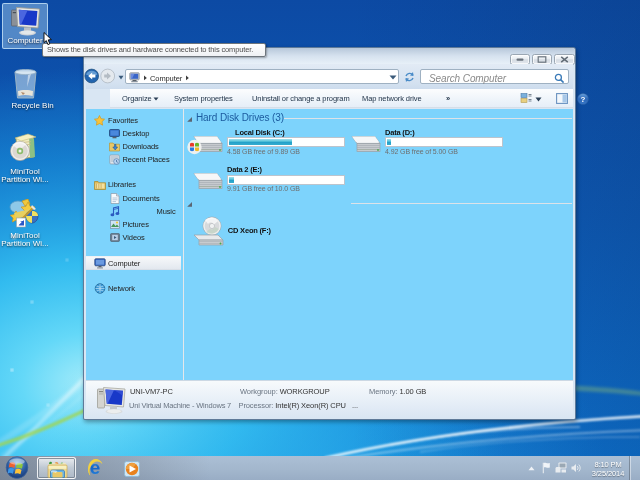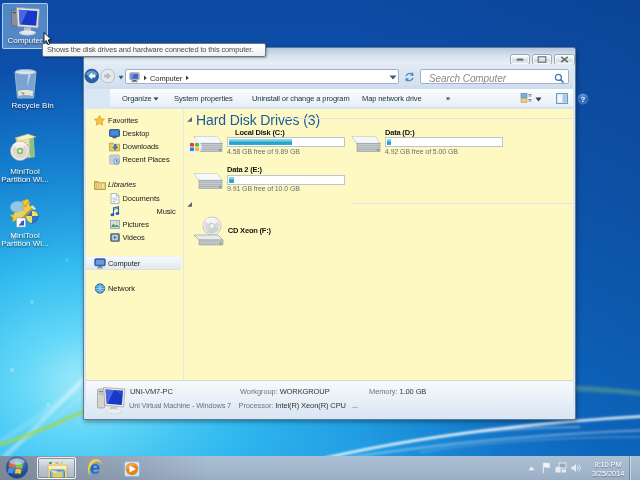--- a/index.html
+++ b/index.html
@@ -24,25 +24,25 @@
   background:linear-gradient(#e2ebf5,#d3e1f0 80%,#cddced); }
 #addr { position:absolute; left:39px; top:5px; width:274px; height:15px; background:#fff;
   border:1px solid #9fb1c2; border-radius:2px; }
 #search { position:absolute; left:334px; top:5px; width:149px; height:15px; background:#fff;
   border:1px solid #9fb1c2; border-radius:2px; }
 
 #toolbar { position:absolute; left:2px; right:2px; top:41px; height:19px;
   background:linear-gradient(#fcfdfe,#eef4fa 60%,#e6eef7); border-bottom:1px solid #d5dee8;margin-left:24px; }
 .tbtxt { position:absolute; top:5px; font-size:7.5px; color:#1c2f44; letter-spacing:-0.1px; }
 
-#content { position:absolute; left:2px; right:2px; top:61px; bottom:39px; background:#fef9c3; }
+#content { position:absolute; left:2px; right:2px; top:61px; bottom:39px; background:#7dd3fc; }
 .sideitem { position:absolute; font-size:7.5px; color:#222; letter-spacing:-0.1px; }
 .mainlabel { font-size:7.5px; color:#111; font-weight:bold; letter-spacing:-0.2px; }
 .subtext { font-size:7px; color:#6e6e6e; letter-spacing:-0.1px; }
-.ghead { position:absolute; font-size:14px; color:#1b5a9e; letter-spacing:-0.1px; }
+.ghead { position:absolute; font-size:10px; color:#1b5a9e; letter-spacing:-0.1px; }
 .gline { position:absolute; height:1px; background:#dde2e8; }
 .bar { position:absolute; width:118px; height:10px; border:1px solid #bcc4cd; background:#fff; }
 .barfill { position:absolute; left:1px; top:1px; bottom:1px;
   background:linear-gradient(#a2e2ee,#55c2da 40%,#239fc8 52%,#35aed0); }
 
 #details { position:absolute; left:2px; right:2px; bottom:2px; height:37px;
   background:linear-gradient(#f7fafc,#e3ecf6 70%,#dae6f3); border-top:1px solid #ccd8e4; }
 .dettxt { position:absolute; font-size:7.5px; color:#333; letter-spacing:-0.1px; }
 .detlbl { color:#6b7683; }
 
@@ -292,21 +292,21 @@
         <circle cx="7.5" cy="7.5" r="2.8" fill="#b8d4f0" stroke="#4a7ab0" stroke-width="0.6"></circle>
         <path d="M7.5,6 L7.5,7.7 L8.8,8.3" stroke="#2a5a90" stroke-width="0.7" fill="none"></path>
       </svg>
     <div class="sideitem" style="left:36.5px; top:46px;">Recent Places</div>
 
     <svg class="abs" style="left:8px; top:70px;" width="12" height="11" viewBox="0 0 12 11">
         <path d="M0.5,2.5 L4,2.5 L5,3.8 L11.5,3.8 L11.5,10.5 L0.5,10.5 Z" fill="#e0ba58" stroke="#a88828" stroke-width="0.7"></path>
         <path d="M1.5,4.5 L10.5,4.5 L10.5,9.5 L1.5,9.5 Z" fill="#f4e0a0"></path>
         <path d="M2.5,4.5 v5 M4.8,4.5 v5 M7.1,4.5 v5" stroke="#c8a858" stroke-width="0.8"></path>
       </svg>
-    <div class="sideitem" style="left:22px; top:71px;font-style:italic;">Libraries</div>
+    <div class="sideitem" style="left:22px; top:71px;">Libraries</div>
     <svg class="abs" style="left:23.5px; top:83.5px;" width="10" height="11" viewBox="0 0 10 11">
         <path d="M1,0.5 L6.5,0.5 L9,3 L9,10.5 L1,10.5 Z" fill="#f8fafc" stroke="#8a98a8" stroke-width="0.7"></path>
         <path d="M6.5,0.5 L6.5,3 L9,3" fill="#d8e0e8" stroke="#8a98a8" stroke-width="0.6"></path>
         <path d="M2.5,5 h5 M2.5,6.8 h5 M2.5,8.6 h3.5" stroke="#9ab0c8" stroke-width="0.7"></path>
       </svg>
     <div class="sideitem" style="left:36.5px; top:84.5px;">Documents</div>
     <svg class="abs" style="left:23.5px; top:96.5px;" width="10" height="11" viewBox="0 0 10 11">
         <path d="M3.5,8.5 L3.5,2 L8.5,0.8 L8.5,7.3" fill="none" stroke="#2a5ac0" stroke-width="1.1"></path>
         <ellipse cx="2.4" cy="8.7" rx="1.9" ry="1.5" fill="#2a5ac0"></ellipse>
         <ellipse cx="7.4" cy="7.5" rx="1.9" ry="1.5" fill="#2a5ac0"></ellipse>

